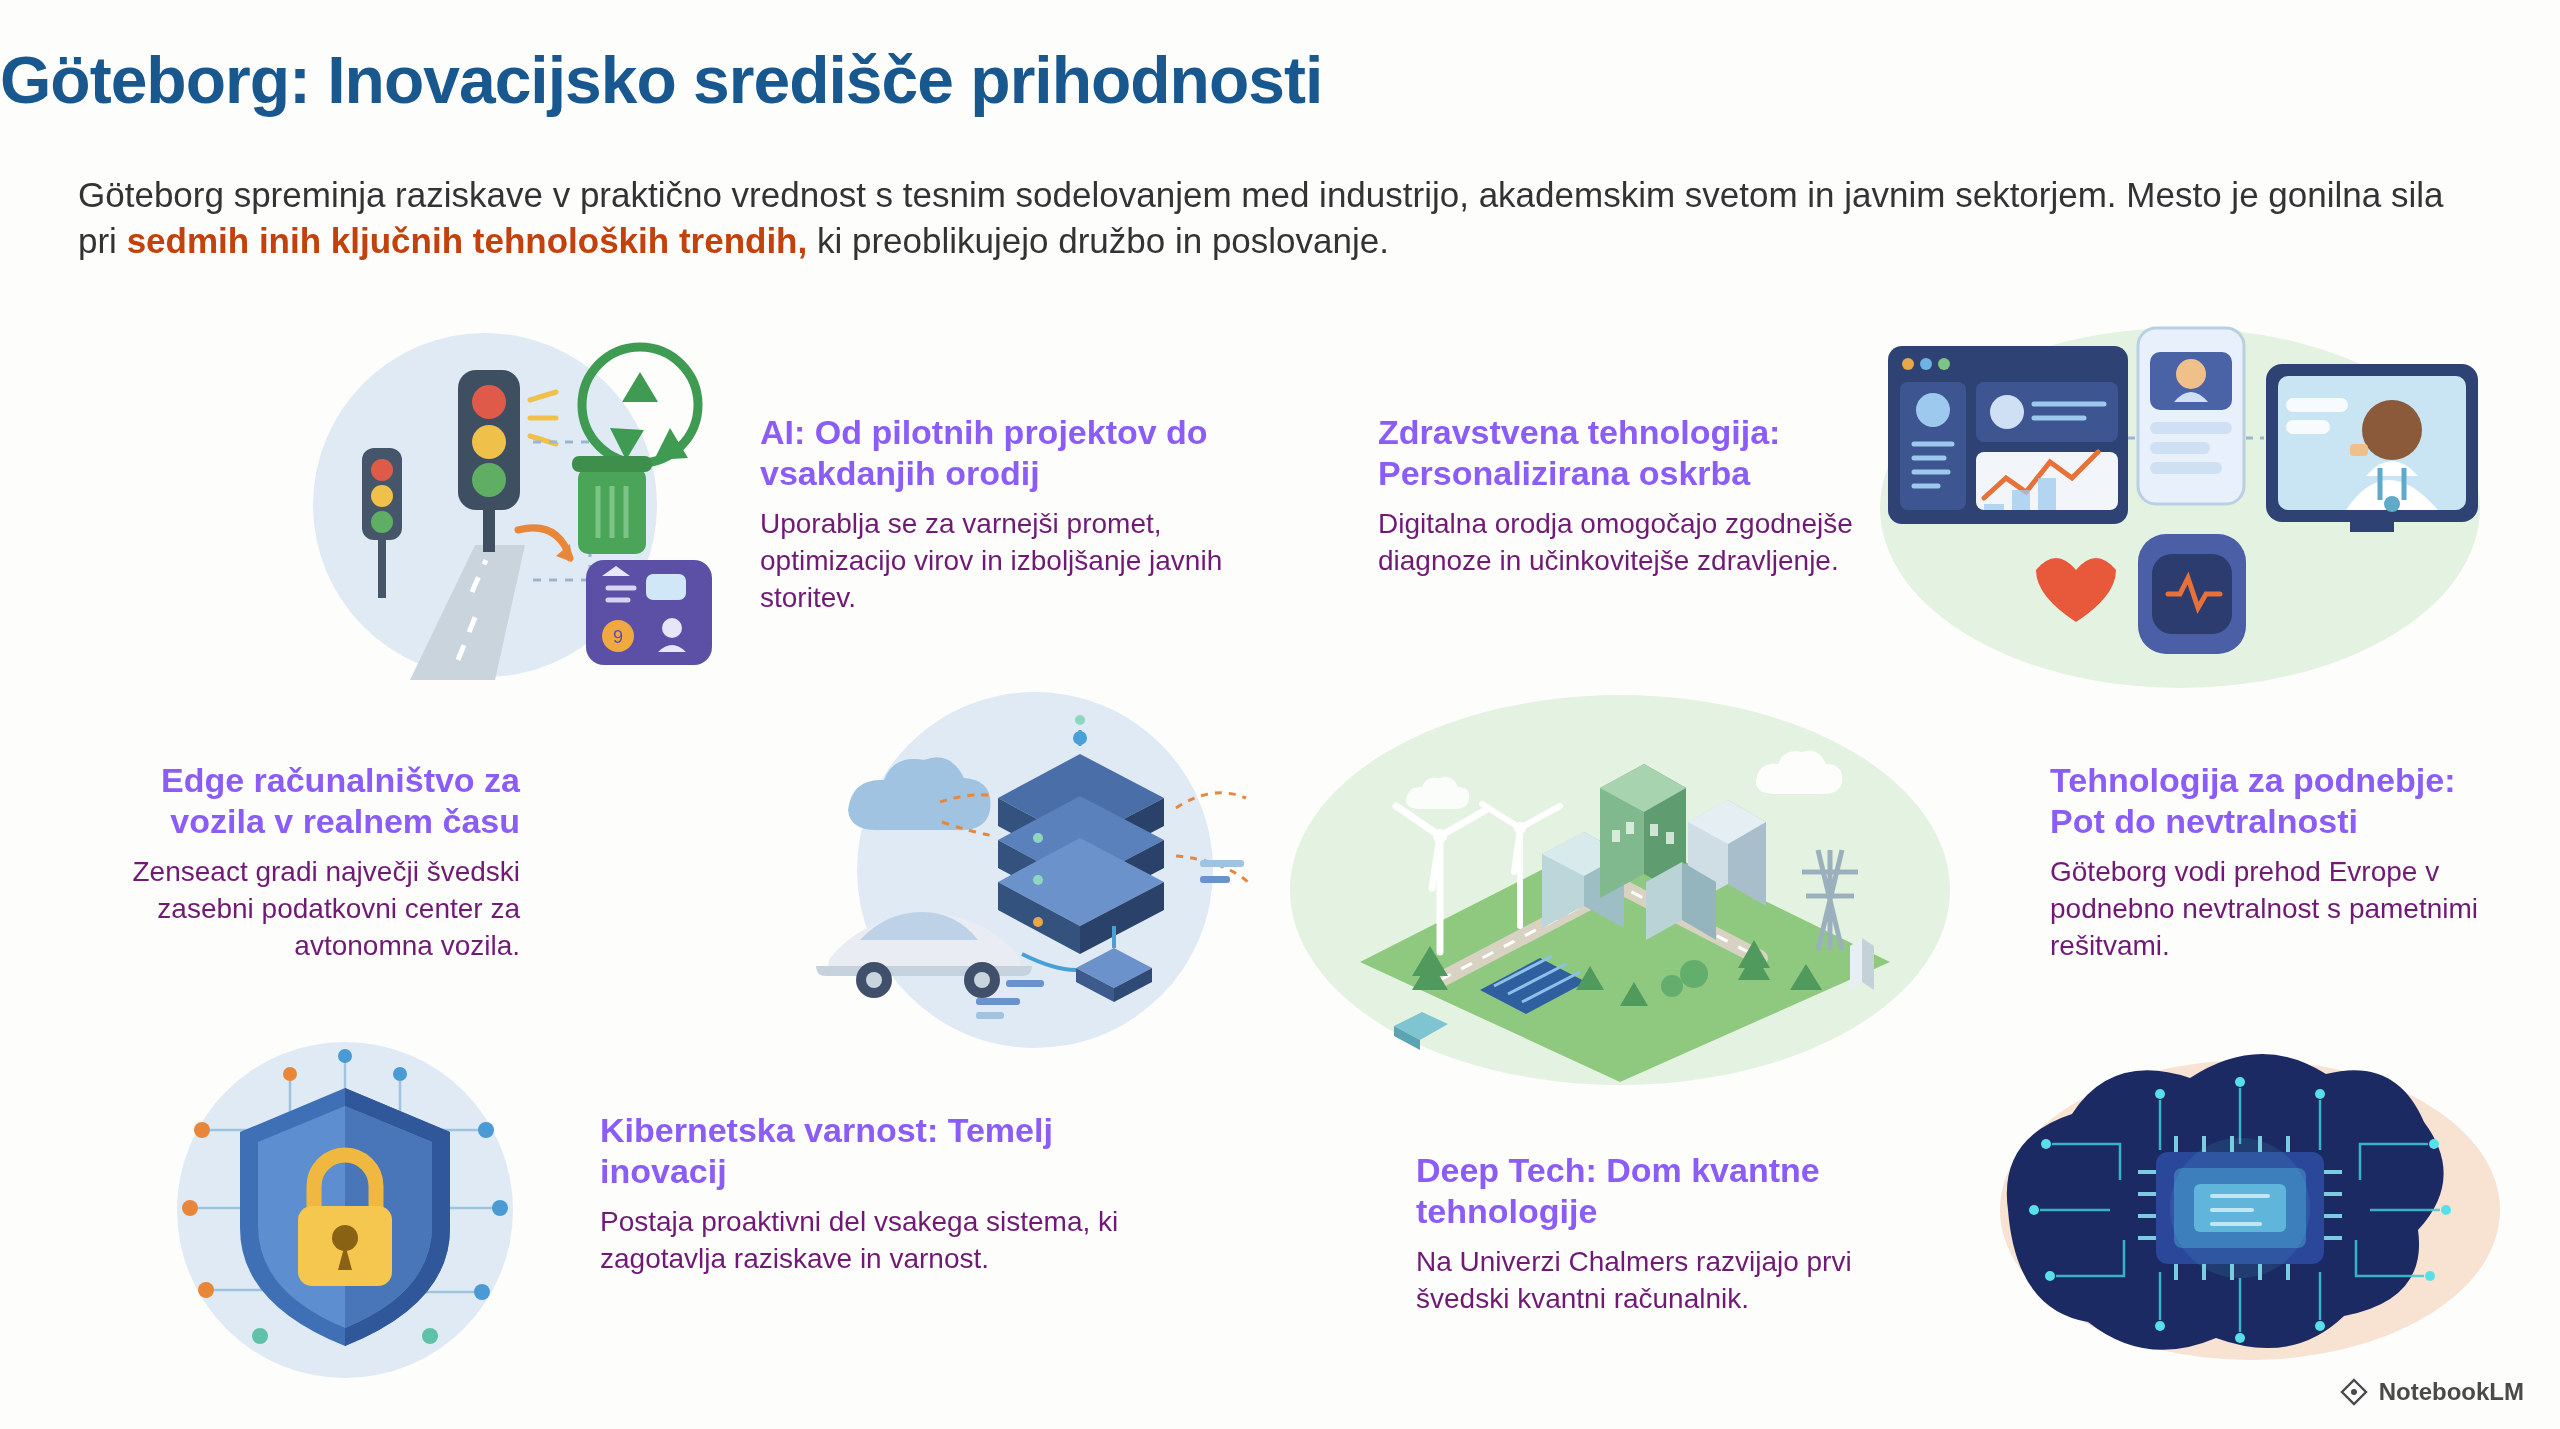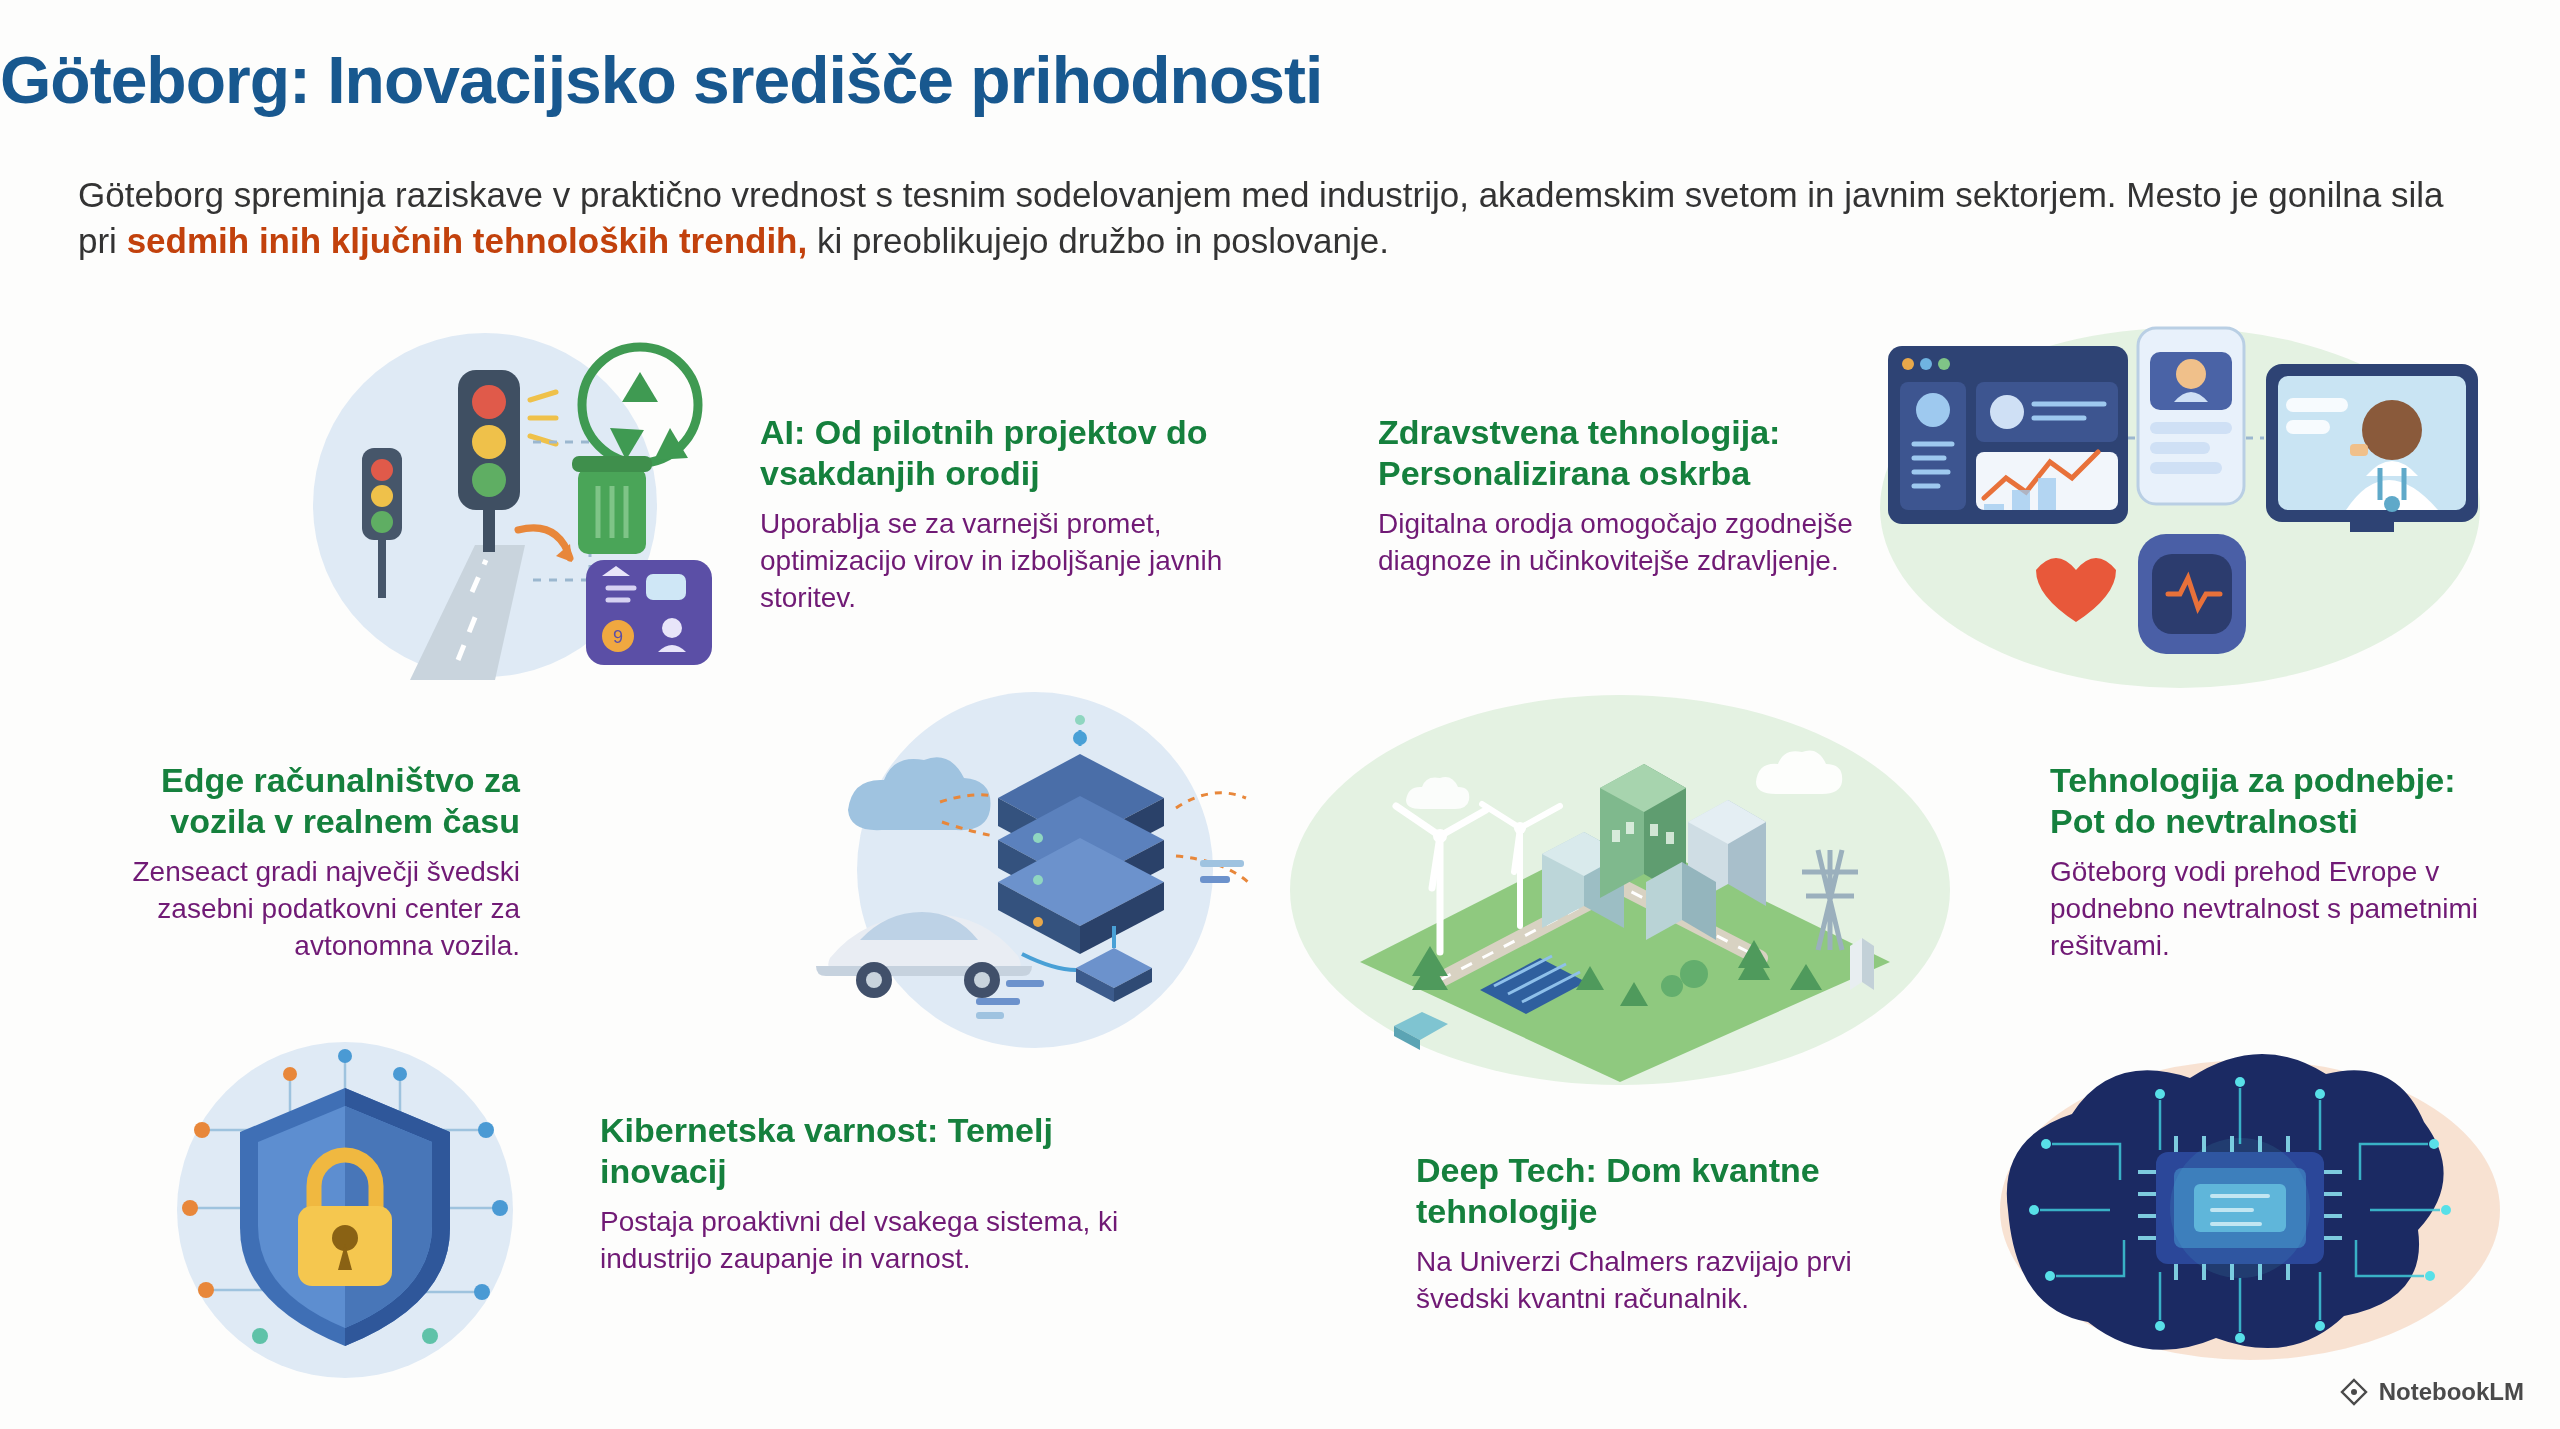--- a/index.html
+++ b/index.html
@@ -43,21 +43,21 @@
   }
   .subtitle b { font-weight: bold; color: #c2410c; }
 
   
   .block { position: absolute; }
   .block h3 {
     margin: 0 0 10px 0;
     font-size: 34px;
     line-height: 1.22;
     font-weight: bold;
-    color: #15803d;
+    color: #8b5cf6;
   }
   .block p {
     margin: 0;
     font-size: 28px;
     line-height: 1.33;
     color: #701a75;
   }
   .align-right { text-align: right; }
 
   
@@ -372,21 +372,21 @@
 
       <path d="M164 168 v-22 a31 31 0 0 1 62 0 v22" fill="none" stroke="#f0b840" stroke-width="15"></path>
       <rect x="148" y="166" width="94" height="80" rx="14" fill="#f5c74f"></rect>
       <circle cx="195" cy="198" r="13" fill="#8a6214"></circle>
       <path d="M195 204 l-7 26 h14 z" fill="#8a6214"></path>
     </svg>
   </div>
 
   <div class="block" style="left:600px; top:1110px; width:560px;">
     <h3>Kibernetska varnost: Temelj inovacij</h3>
-    <p>Postaja proaktivni del vsakega sistema, ki industrijo zaupanje in varnost.</p>
+    <p>Postaja proaktivni del vsakega sistema, ki zagotavlja raziskave in varnost.</p>
   </div>
 
   <div class="block" style="left:1416px; top:1150px; width:520px;">
     <h3>Deep Tech: Dom kvantne tehnologije</h3>
     <p>Na Univerzi Chalmers razvijajo prvi švedski kvantni računalnik.</p>
   </div>
 
   <div class="ill" style="left:1960px; top:1040px; width:560px; height:330px;">
     <svg width="560" height="330" viewBox="0 0 560 330">
       <ellipse cx="290" cy="170" rx="250" ry="150" fill="#f6d8c4" opacity="0.75"></ellipse>

